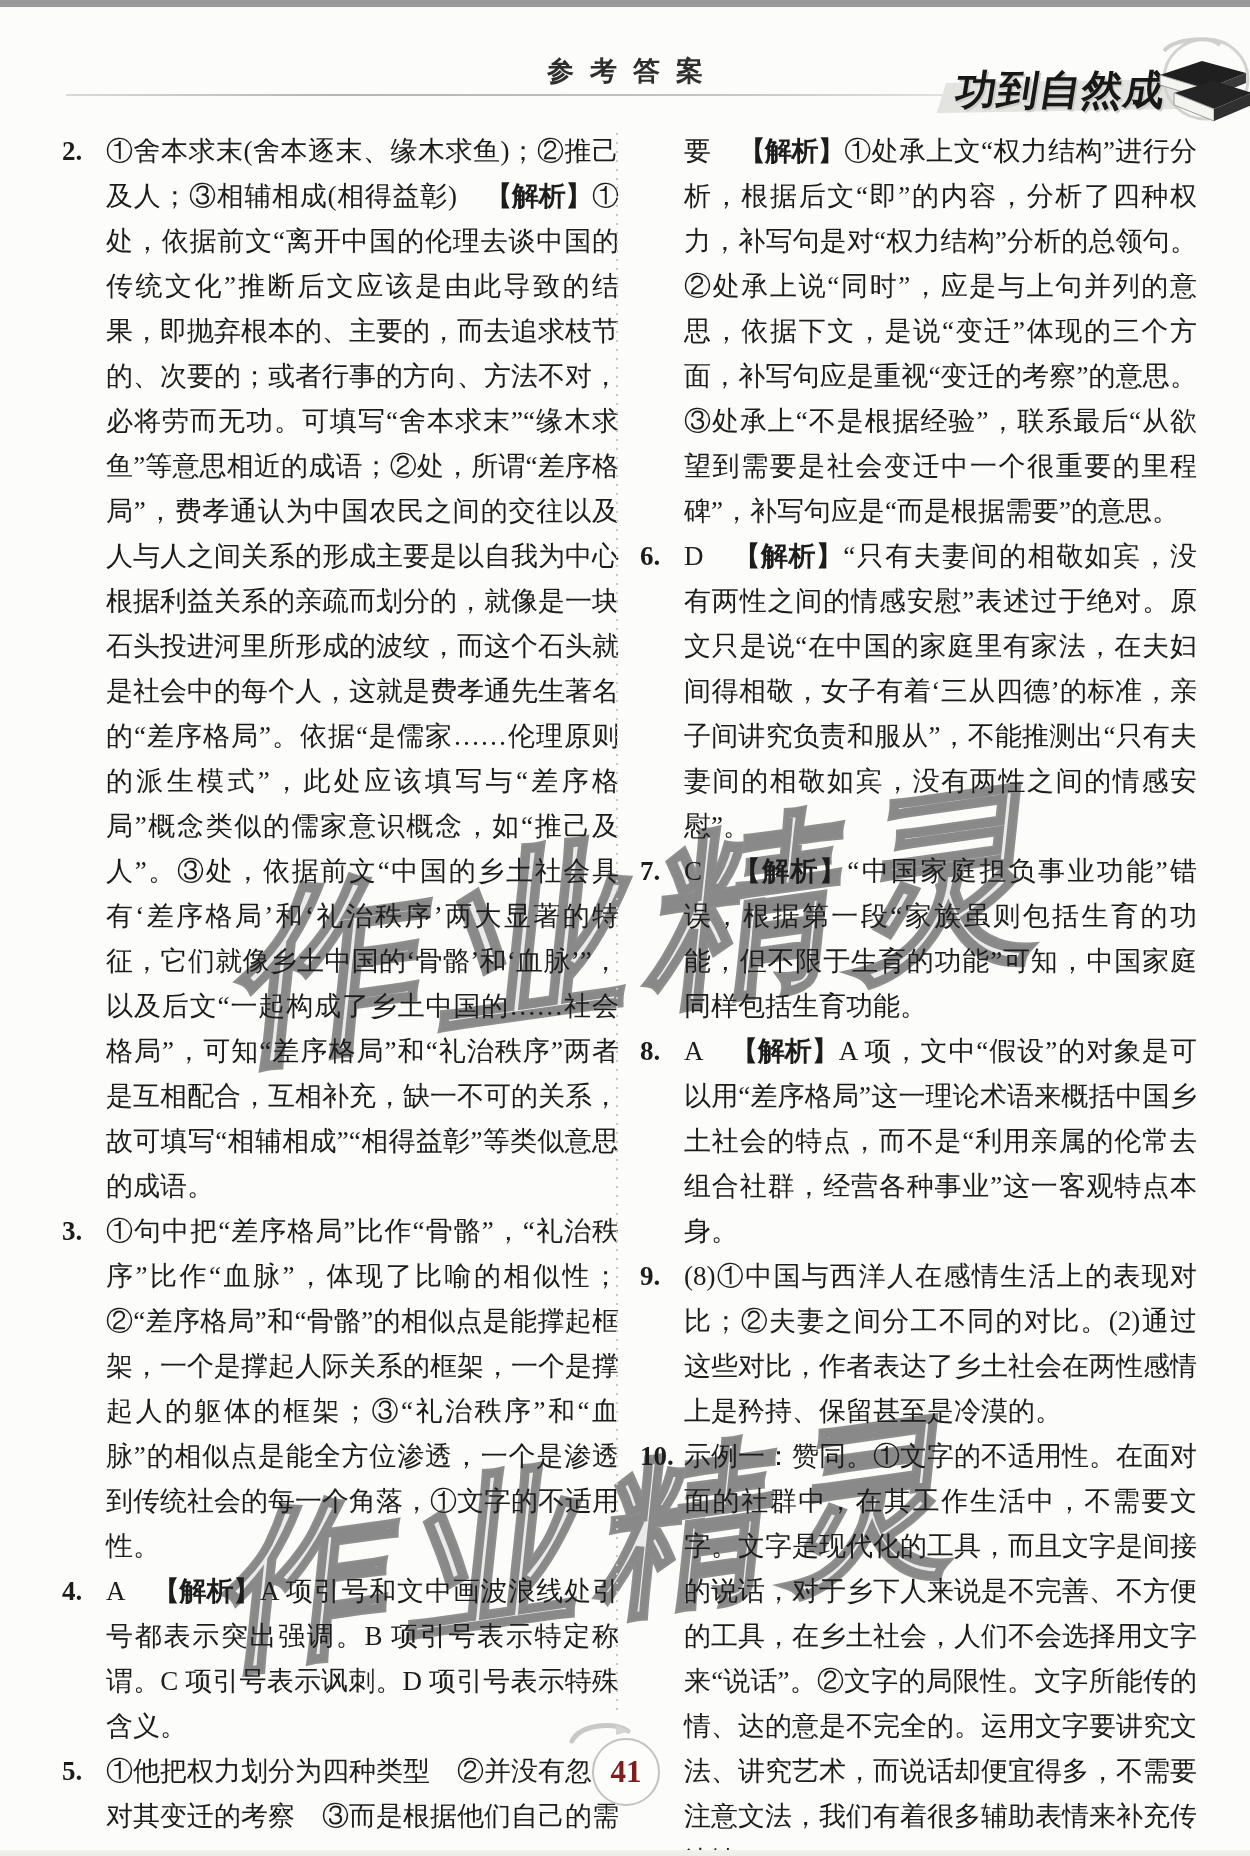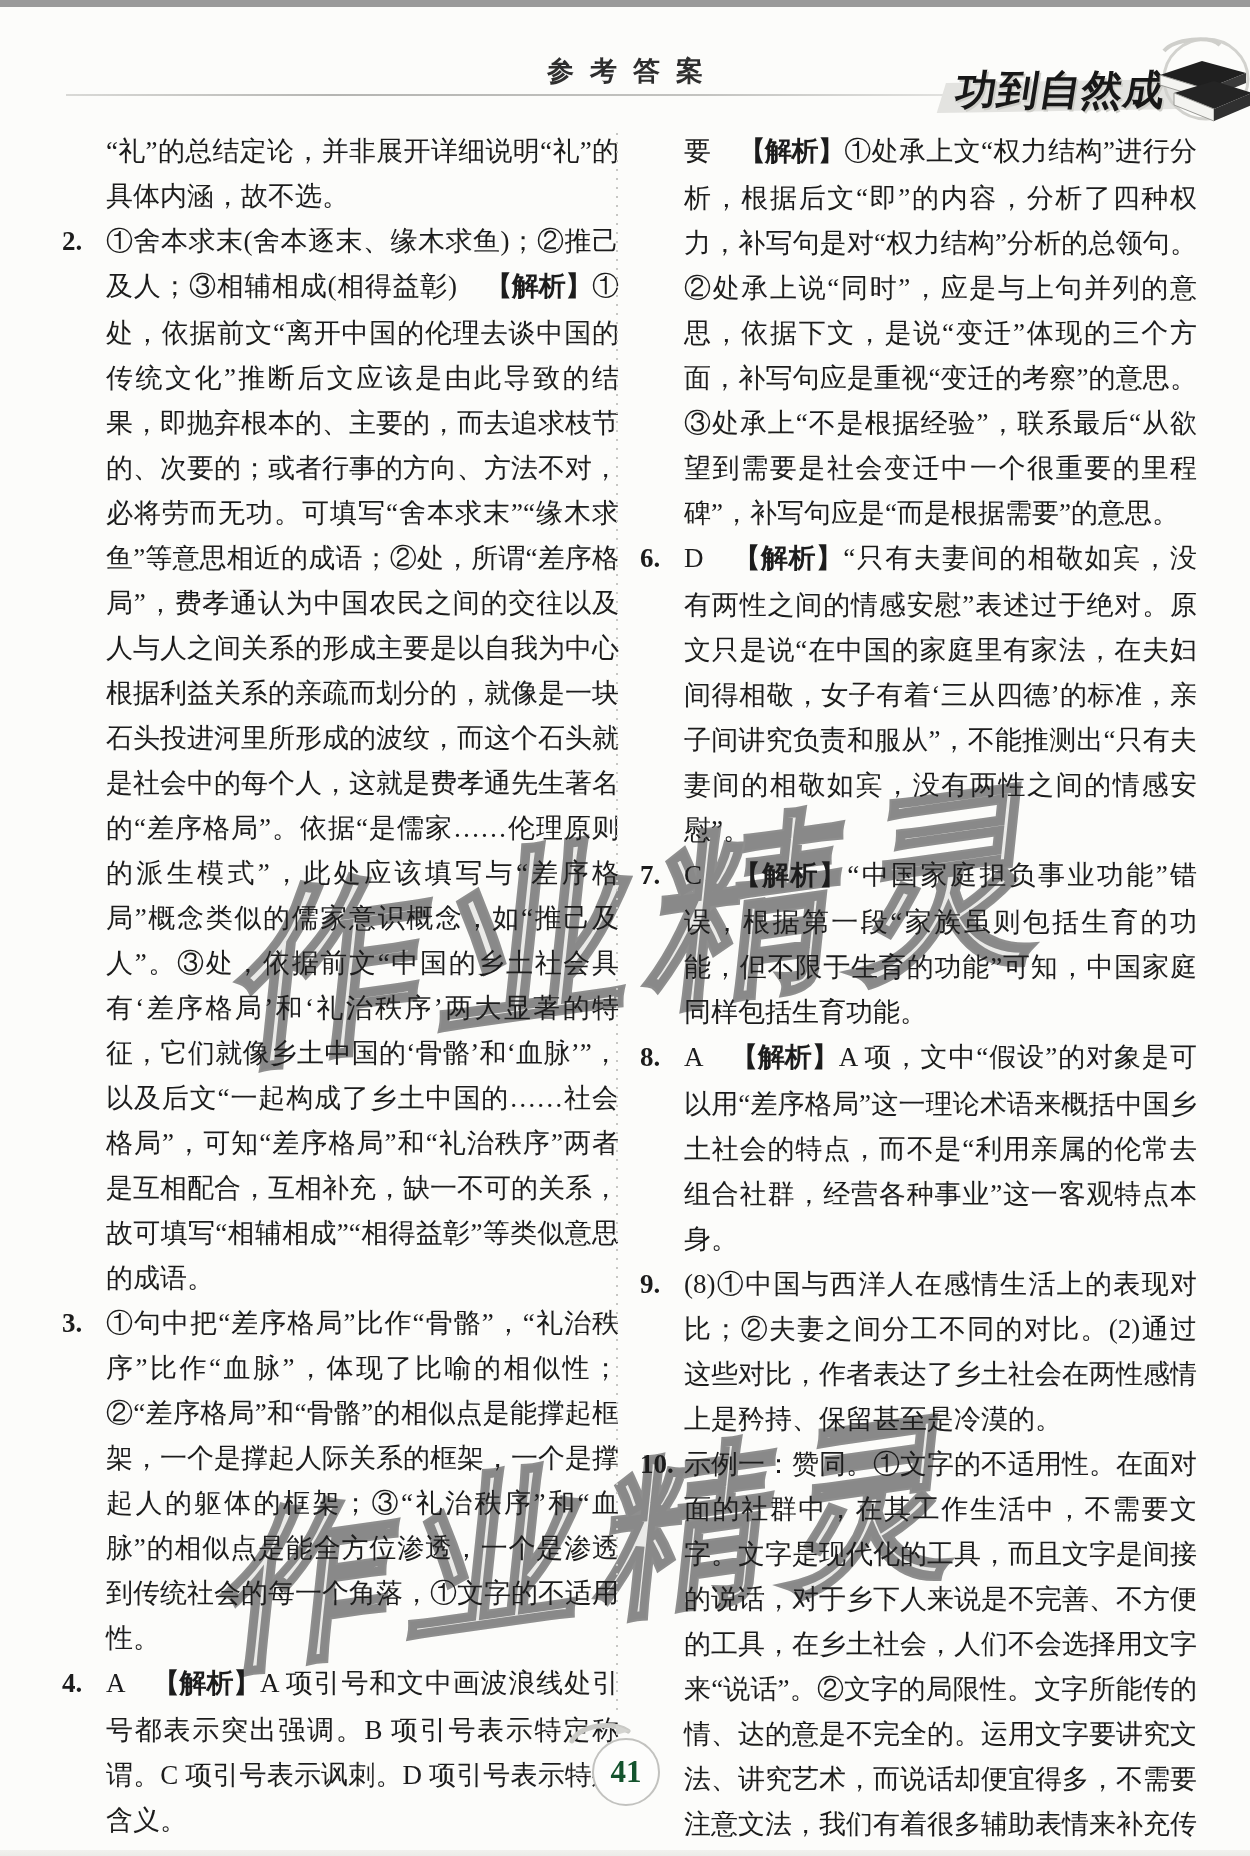--- a/index.html
+++ b/index.html
@@ -35,21 +35,21 @@
   .col{
     position:absolute;top:122px;width:557px;
     font-size:27px;line-height:45px;text-align:justify;
   }
   .col-left{left:62px;}
   .col-right{left:640px;}
   .item{position:relative;padding-left:44px;}
   .item .num{position:absolute;left:0;top:0;font-weight:bold;}
   .item b{
     font-weight:bold;
-    font-family:Liberation Mono, monospace;
+    font-family:Liberation Sans, sans-serif;
     letter-spacing:-1px;
   }
   .divider{
     position:absolute;left:616px;top:126px;height:1582px;width:2px;
     background-image:repeating-linear-gradient(to bottom,#c6c6c3 0 2px,transparent 2px 9px);
   }
   
   .wm{
     position:absolute;white-space:nowrap;pointer-events:none;
     font-family:"Liberation Sans","DejaVu Sans",sans-serif;font-weight:bold;
@@ -57,21 +57,21 @@
     -webkit-text-stroke:4px rgba(100,100,100,0.72);
     letter-spacing:20px;
   }
   .wm1{left:238px;top:790px;font-size:188px;transform:rotate(-8deg) skewX(-14deg);}
   .wm2{left:224px;top:1420px;font-size:170px;transform:rotate(-8deg) skewX(-14deg);}
   
   .pagenum{
     position:absolute;left:592px;top:1731px;width:64px;height:64px;
     border:2px solid #c2c2bf;border-radius:50%;background:#fdfdfc;
     display:flex;align-items:center;justify-content:center;
-    font-size:31px;font-weight:bold;color:#14532d;
+    font-size:31px;font-weight:bold;color:#7f1d1d;
   }
   .pagenum-swoosh{position:absolute;left:566px;top:1712px;}
   .bottom-strip{
     position:absolute;left:0;right:0;bottom:0;height:13px;
     background:linear-gradient(to bottom,#f1f1ee,#e5e5e1);
   }
 </style>
 </head>
 <body>
 
@@ -92,21 +92,20 @@
       <polygon points="30,58 70,46 108,58 70,74" fill="#242424"></polygon>
       <polygon points="30,58 70,74 70,86 30,70" fill="#f4f4f1" stroke="#9a9a96" stroke-width="1"></polygon>
       <polygon points="70,74 108,58 108,70 70,86" fill="#303030"></polygon>
     </svg>
   </div>
 
   <div class="wm wm1">作业精灵</div>
   <div class="wm wm2">作业精灵</div>
 
   <div class="col col-left" id="col-left">
-      <div class="item"><span class="num"></span><span class="txt">“礼”的总结定论，并非展开详细说明“礼”的具体内涵，故不选。</span></div>
       <div class="item"><span class="num">2.</span><span class="txt">①舍本求末(舍本逐末、缘木求鱼)；②推己及人；③相辅相成(相得益彰)　<b>【解析】</b>①处，依据前文“离开中国的伦理去谈中国的传统文化”推断后文应该是由此导致的结果，即抛弃根本的、主要的，而去追求枝节的、次要的；或者行事的方向、方法不对，必将劳而无功。可填写“舍本求末”“缘木求鱼”等意思相近的成语；②处，所谓“差序格局”，费孝通认为中国农民之间的交往以及人与人之间关系的形成主要是以自我为中心根据利益关系的亲疏而划分的，就像是一块石头投进河里所形成的波纹，而这个石头就是社会中的每个人，这就是费孝通先生著名的“差序格局”。依据“是儒家……伦理原则的派生模式”，此处应该填写与“差序格局”概念类似的儒家意识概念，如“推己及人”。③处，依据前文“中国的乡土社会具有‘差序格局’和‘礼治秩序’两大显著的特征，它们就像乡土中国的‘骨骼’和‘血脉’”，以及后文“一起构成了乡土中国的……社会格局”，可知“差序格局”和“礼治秩序”两者是互相配合，互相补充，缺一不可的关系，故可填写“相辅相成”“相得益彰”等类似意思的成语。</span></div>
       <div class="item"><span class="num">3.</span><span class="txt">①句中把“差序格局”比作“骨骼”，“礼治秩序”比作“血脉”，体现了比喻的相似性；②“差序格局”和“骨骼”的相似点是能撑起框架，一个是撑起人际关系的框架，一个是撑起人的躯体的框架；③“礼治秩序”和“血脉”的相似点是能全方位渗透，一个是渗透到传统社会的每一个角落，①文字的不适用性。</span></div>
       <div class="item"><span class="num">4.</span><span class="txt">A　<b>【解析】</b>A 项引号和文中画波浪线处引号都表示突出强调。B 项引号表示特定称谓。C 项引号表示讽刺。D 项引号表示特殊含义。</span></div>
       <div class="item"><span class="num">5.</span><span class="txt">①他把权力划分为四种类型　②并没有忽视对其变迁的考察　③而是根据他们自己的需</span></div>
     </div>
   <div class="divider"></div>
   <div class="col col-right" id="col-right">
       <div class="item"><span class="num"></span><span class="txt">要　<b>【解析】</b>①处承上文“权力结构”进行分析，根据后文“即”的内容，分析了四种权力，补写句是对“权力结构”分析的总领句。②处承上说“同时”，应是与上句并列的意思，依据下文，是说“变迁”体现的三个方面，补写句应是重视“变迁的考察”的意思。③处承上“不是根据经验”，联系最后“从欲望到需要是社会变迁中一个很重要的里程碑”，补写句应是“而是根据需要”的意思。</span></div>
       <div class="item"><span class="num">6.</span><span class="txt">D　<b>【解析】</b>“只有夫妻间的相敬如宾，没有两性之间的情感安慰”表述过于绝对。原文只是说“在中国的家庭里有家法，在夫妇间得相敬，女子有着‘三从四德’的标准，亲子间讲究负责和服从”，不能推测出“只有夫妻间的相敬如宾，没有两性之间的情感安慰”。</span></div>
       <div class="item"><span class="num">7.</span><span class="txt">C　<b>【解析】</b>“中国家庭担负事业功能”错误，根据第一段“家族虽则包括生育的功能，但不限于生育的功能”可知，中国家庭同样包括生育功能。</span></div>

